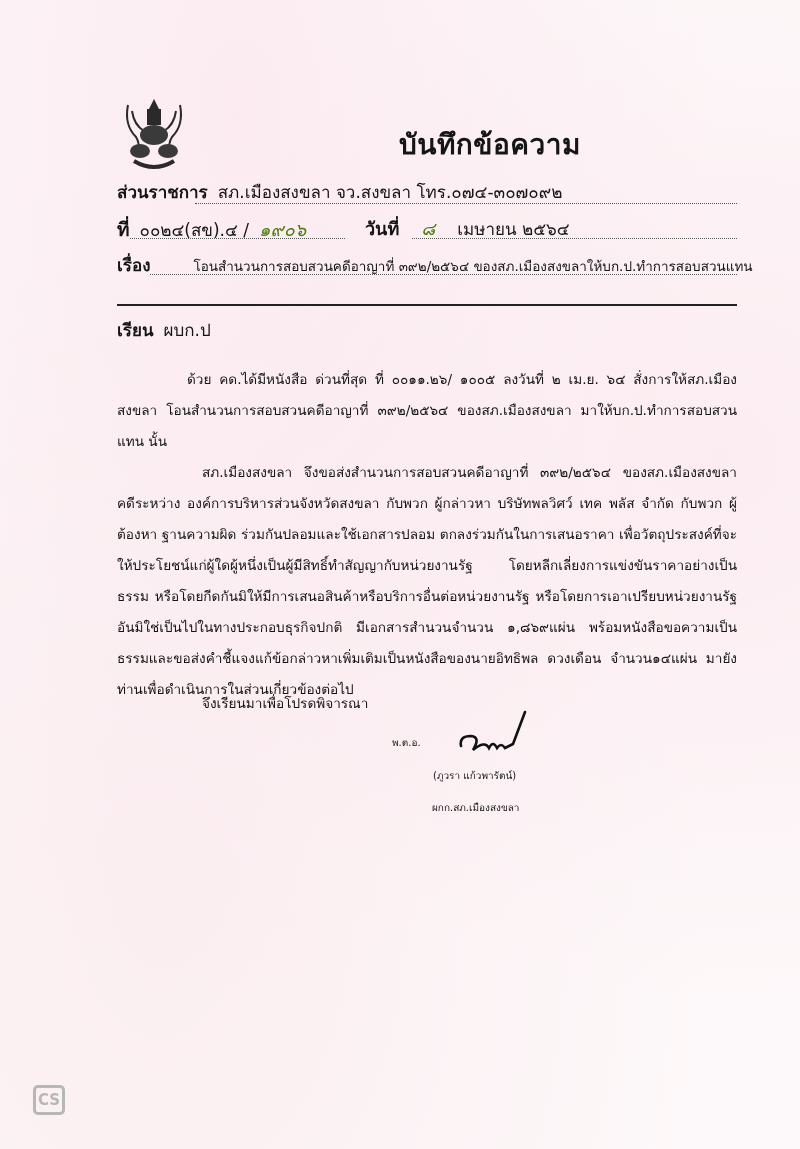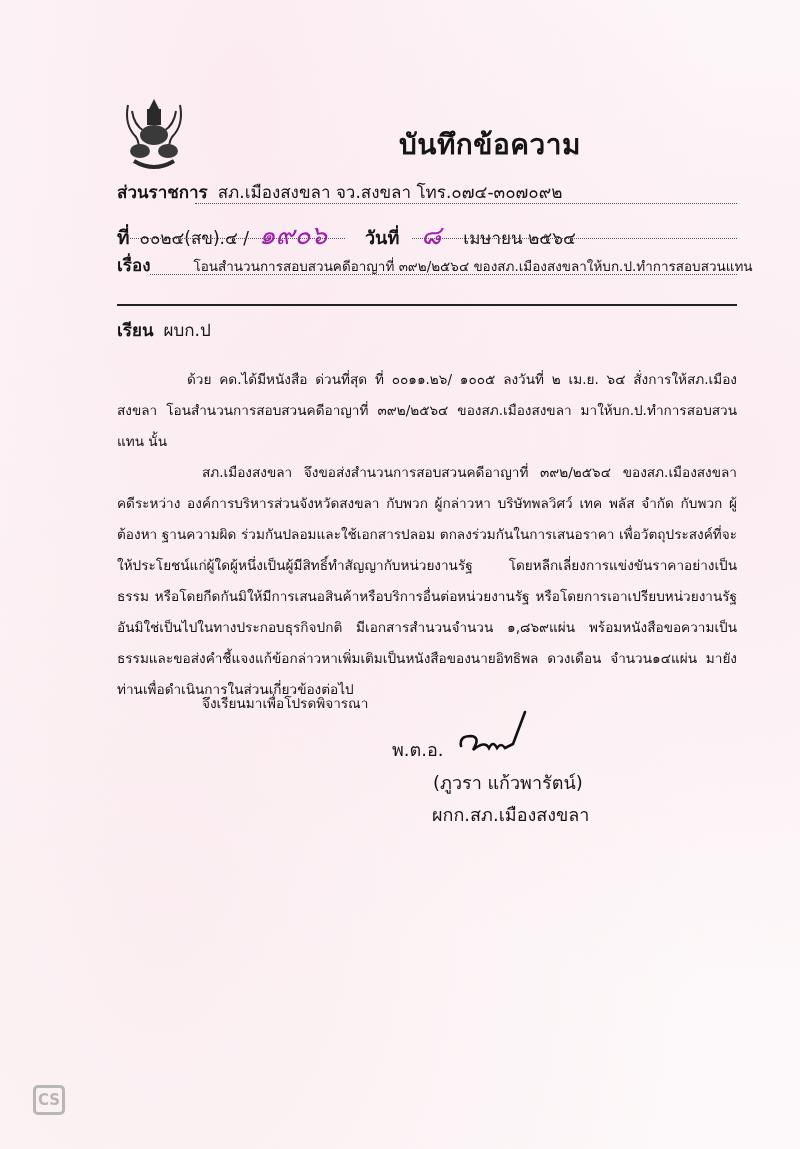--- a/index.html
+++ b/index.html
@@ -13,25 +13,25 @@
     font-family: "DejaVu Sans", sans-serif;
     color: #151515;
   }
   .abs { position: absolute; }
   .emblem { left: 118px; top: 95px; width: 72px; height: 80px; }
   .doc-title { left: 375px; top: 122px; font-size: 28px; font-weight: bold; letter-spacing: 0.5px; margin-left: 24px; }
   .label { font-weight: bold; font-size: 17px; }
   .val { font-size: 17px; }
   .dotline { position: absolute; border-bottom: 1.5px dotted #555; height: 0; }
   .row { position: absolute; display: flex; align-items: baseline; white-space: nowrap; }
-  .hand { font-family: "DejaVu Serif", serif; color: #a21caf; font-size: 26px; font-style: italic; }
+  .hand { font-family: "DejaVu Serif", serif; color: #4d7c0f; font-size: 18px; font-style: italic; }
   .solid-rule { position: absolute; left: 117px; width: 620px; top: 304px; border-top: 2px solid #222; }
   .body-p { position: absolute; left: 117px; width: 620px; font-size: 13.6px; line-height: 31px; text-align: justify; }
   .indent { display: inline-block; width: 70px; }
-  .sig-block { position: absolute; font-size: 18px; }
+  .sig-block { position: absolute; font-size: 10px; }
   .watermark { left: 33px; top: 1085px; display: flex; align-items: center; color: #b7b7b7; font-size: 26px; }
   .cs-box { width: 32px; height: 30px; border: 3px solid #b7b7b7; border-radius: 5px; display: flex; align-items: center; justify-content: center; font-size: 15px; font-weight: bold; margin-right: 18px; box-sizing: border-box; }
 </style>
 </head>
 <body>
 
 <div class="abs emblem">
   <svg width="72" height="80" viewBox="0 0 72 80">
     <g fill="none" stroke="#2a2a2a" stroke-width="2">
       <path d="M10 10 Q6 30 18 42 Q22 48 20 56"></path>

